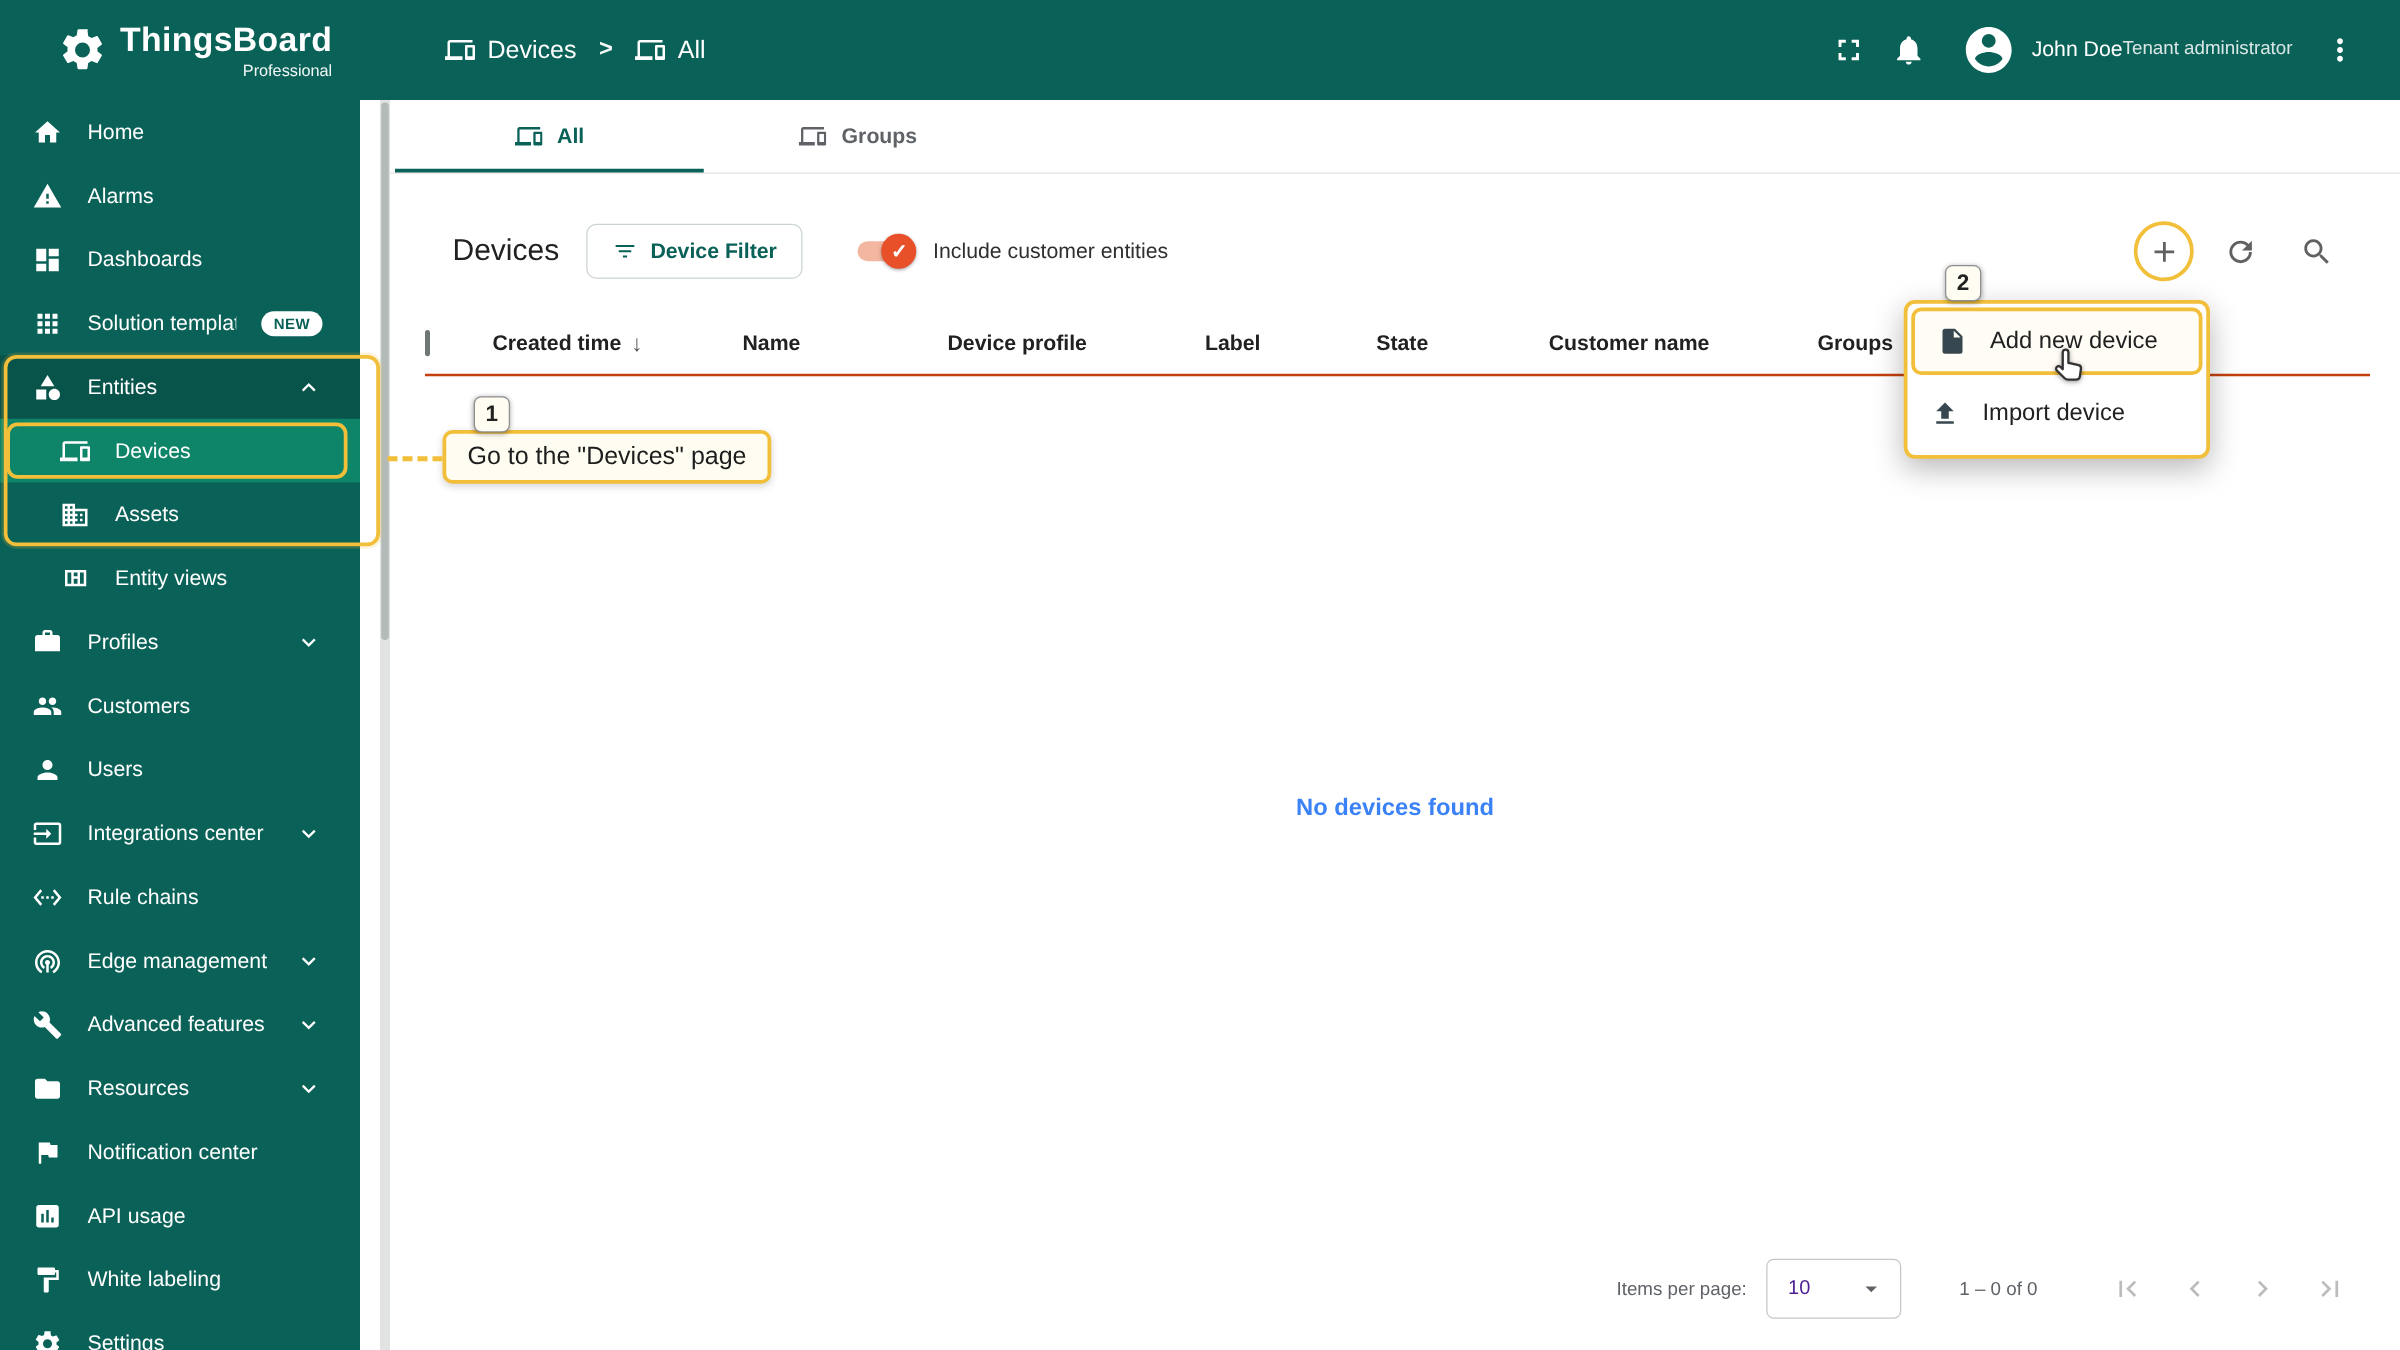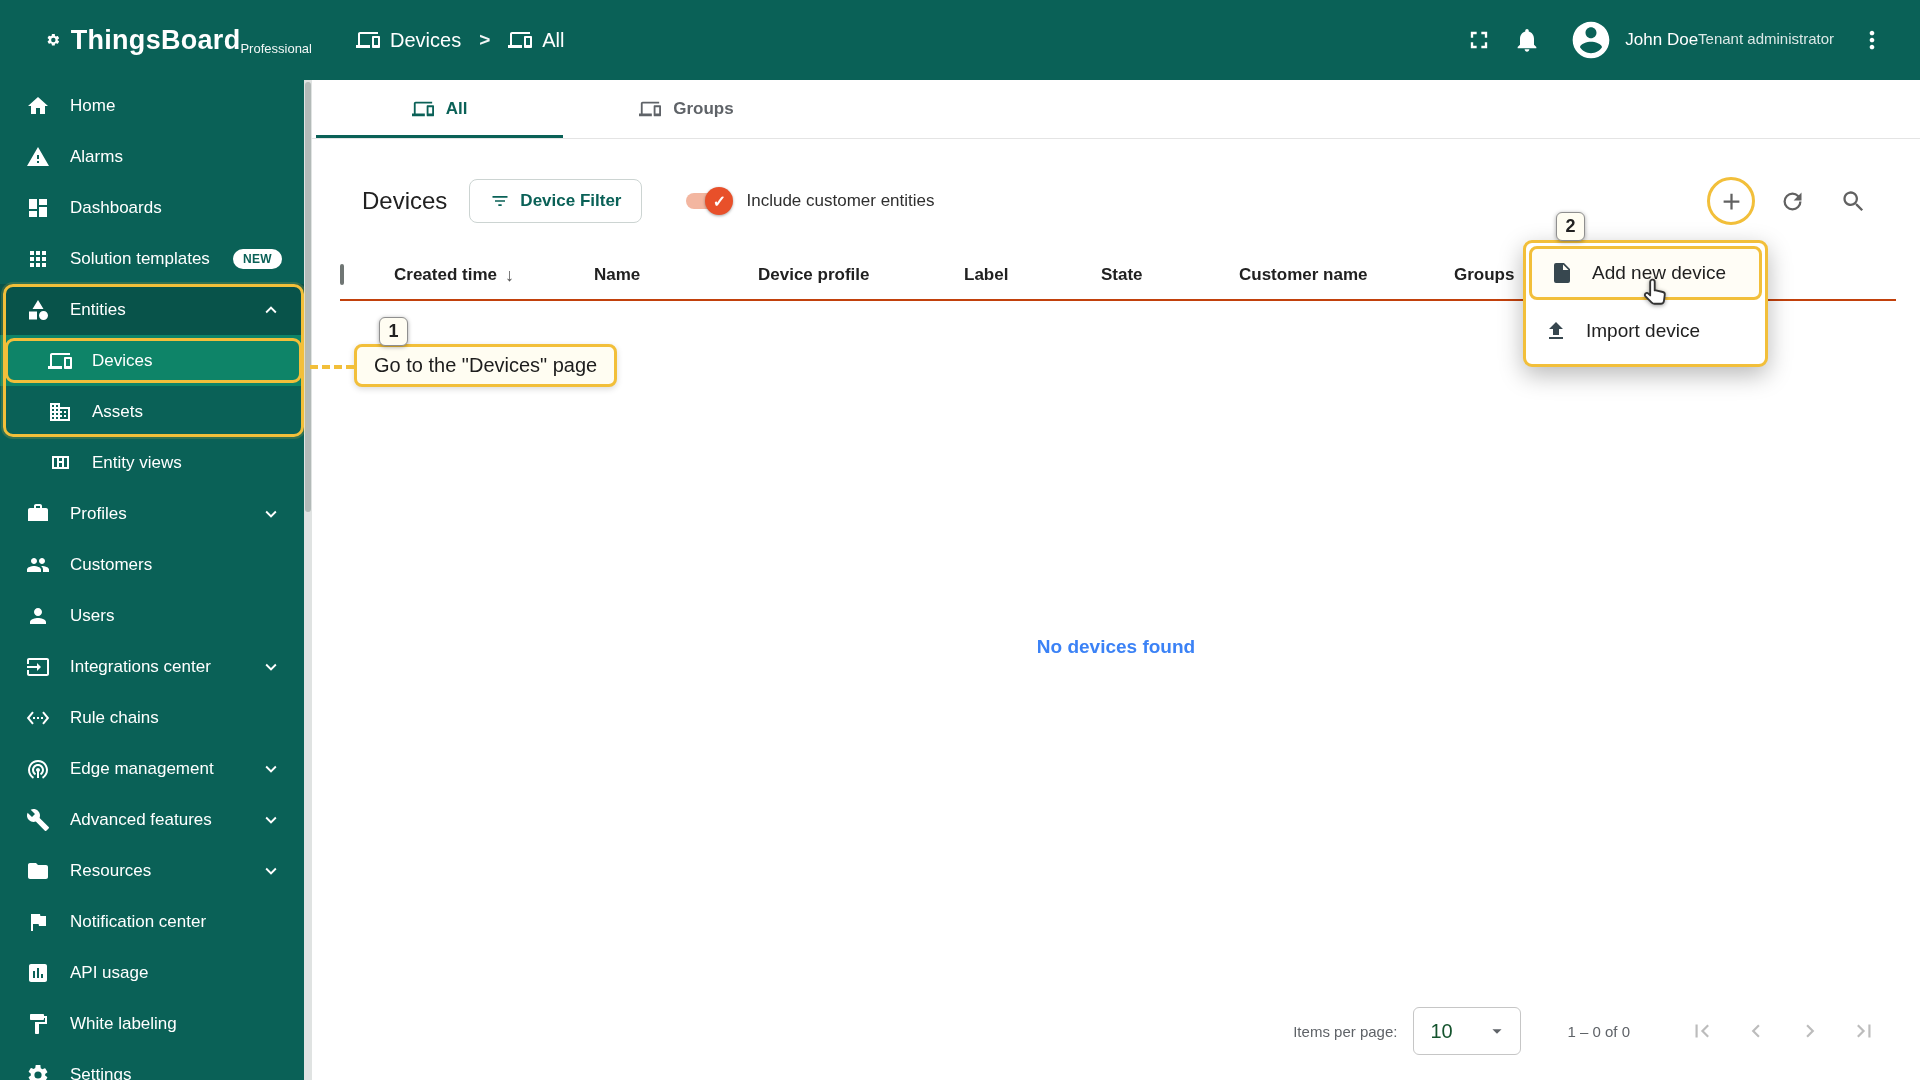--- a/index.html
+++ b/index.html
@@ -2,38 +2,38 @@
 <html><head>
 <meta charset="utf-8">
 <style>
   * { margin:0; padding:0; box-sizing:border-box; }
   html,body { width:1920px; height:1080px; overflow:hidden; font-family:"Liberation Sans", sans-serif; background:#fff; }
 
   
   .topbar { position:fixed; left:0; top:0; width:1920px; height:80px; background:#0a6157; color:#fff; display:flex; align-items:center; z-index:20; }
   .logo { display:flex; align-items:center; gap:10px; padding-left:46px; width:312px; flex:none; }
   .logo svg { width:40px; height:40px; fill:#fff; }
-  .logo-text { display:flex; align-items:flex-end; }
+  .logo-text { display:flex; flex-direction:column; align-items:flex-end; }
   .logo-name { font-size:27px; font-weight:bold; letter-spacing:.3px; }
   .logo-sub { font-size:13px; opacity:.95; margin-top:1px; }
   .crumbs { display:flex; align-items:center; gap:14px; margin-left:44px; font-size:20px; font-weight:500; }
   .crumb { display:flex; align-items:center; gap:10px; }
   .crumb svg { width:24px; height:24px; fill:#fff; }
   .crumb-sep { font-size:19px; font-weight:bold; opacity:.95; padding:0 4px; }
   .top-right { margin-left:auto; display:flex; align-items:center; padding-right:24px; }
   .top-icon { width:48px; height:48px; display:flex; align-items:center; justify-content:center; cursor:pointer; }
   .top-icon svg { width:28px; height:28px; fill:#fff; }
   .avatar { width:48px; height:48px; display:flex; align-items:center; justify-content:center; margin-left:16px; cursor:pointer; }
   .avatar svg { width:44px; height:44px; fill:#fff; }
   .user-block { display:flex; flex-direction:row; margin:0 14px 0 10px; line-height:1.3; }
   .user-name { font-size:17px; }
   .user-role { font-size:15px; opacity:.85; }
 
   
-  .nav { position:fixed; left:0; top:80px; width:312px; bottom:0; background:#0a6157; z-index:10; overflow:hidden; }
+  .nav { position:fixed; left:0; top:80px; width:288px; bottom:0; background:#0a6157; z-index:10; overflow:hidden; }
   .nav-item { height:51px; display:flex; align-items:center; padding:0 30px 0 26px; gap:20px; color:#fff; font-size:17px; font-weight:500; cursor:pointer; white-space:nowrap; }
   .nav-item svg.mi { width:24px; height:24px; flex:none; fill:#fff; }
   .nav-item .lbl { flex:1; overflow:hidden; }
   .sub { padding-left:48px; }
   .pressed { background:rgba(0,0,0,.14); }
   .active { background:#0e8468; position:relative; }
   .active::after { content:""; position:absolute; inset:3px 10px 3px 5px; border:3px solid #f2bf3a; border-radius:9px; pointer-events:none; }
   .chev { width:22px; height:22px; fill:#fff; flex:none; }
   .badge-new { background:#fff; color:#0a6157; font-size:12px; font-weight:bold; padding:3px 10px; border-radius:11px; letter-spacing:.3px; flex:none; }
   .scrolltrack { position:fixed; left:304px; top:80px; width:8px; bottom:0; background:#e0e3e2; z-index:11; }
@@ -65,21 +65,21 @@
 
   .thead { margin:24px 24px 0 28px; display:grid; grid-template-columns:54px 200px 164px 206px 137px 138px 215px 1fr; align-items:center; height:50px; border-bottom:2px solid #c2410c; flex:none; }
   .th { font-size:17px; font-weight:bold; color:#212121; display:flex; align-items:center; gap:8px; }
   .cb { width:20px; height:20px; border:2px solid #6f7674; border-radius:3px; background:#fff; cursor:pointer; }
   .sort-arrow::after { content:"↓"; font-size:18px; color:#555; font-weight:normal; }
 
   .empty { flex:1; display:flex; align-items:center; justify-content:center; font-size:19px; color:#3b82f6;font-weight:bold; }
 
   .paginator { height:88px; flex:none; padding:0 40px 10px 0; display:flex; align-items:center; justify-content:flex-end; color:#5f6368; font-size:15px; }
   .pp-label { margin-right:16px; }
-  .pp-select { width:108px; height:48px; border:1px solid #c6c6c6; border-radius:6px; display:flex; align-items:center; justify-content:space-between; padding:0 12px 0 16px; color:#14532d; font-size:20px; margin-right:46px; cursor:pointer; }
+  .pp-select { width:108px; height:48px; border:1px solid #c6c6c6; border-radius:6px; display:flex; align-items:center; justify-content:space-between; padding:0 12px 0 16px; color:#4c1d95; font-size:16px; margin-right:46px; cursor:pointer; }
   .pp-select svg { width:22px; height:22px; fill:#5f6368; }
   .pp-range { margin-right:56px; }
   .pager { display:flex; align-items:center; gap:22px; }
   .pager .icon-btn { width:32px; height:32px; }
   .pager svg { width:26px; height:26px; fill:#bcbcbc; }
 
   
   .menu { position:fixed; left:1523px; top:240px; width:245px; background:#fff; border:3px solid #f2bf3a; border-radius:9px; box-shadow:0 8px 24px rgba(0,0,0,.28); z-index:30; padding:3px 0 6px; }
   .menu-item { height:54px; display:flex; align-items:center; gap:18px; padding:0 18px; font-size:19px; color:#212121; cursor:pointer; }
   .menu-item svg { width:24px; height:24px; fill:#37474f; flex:none; }

